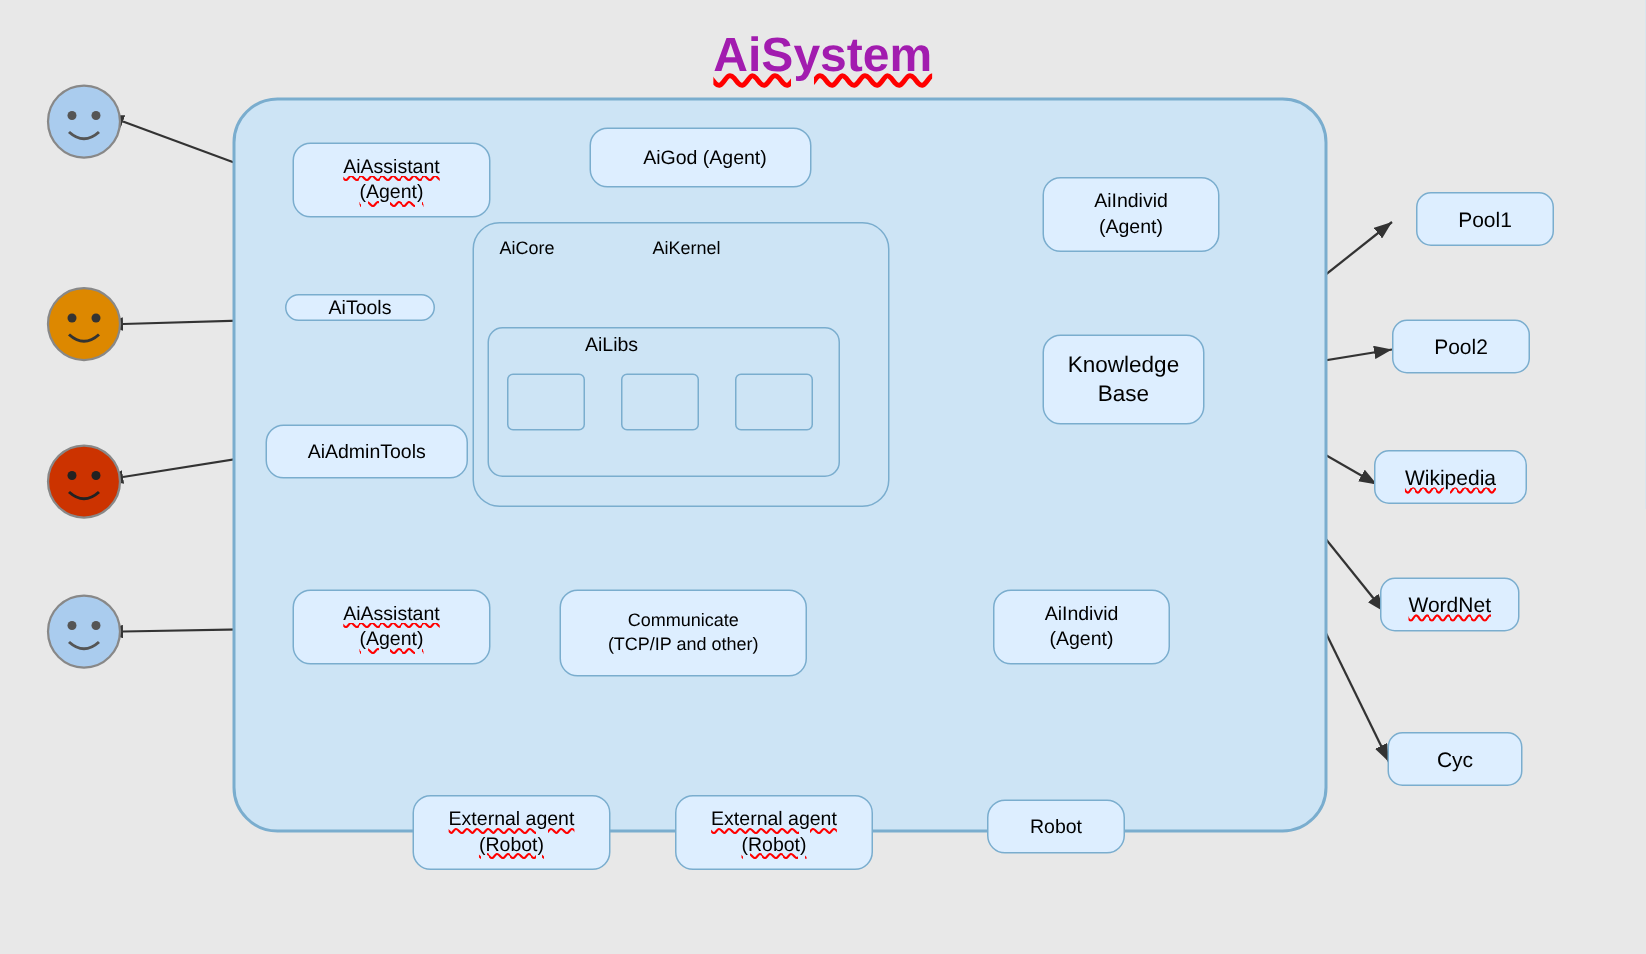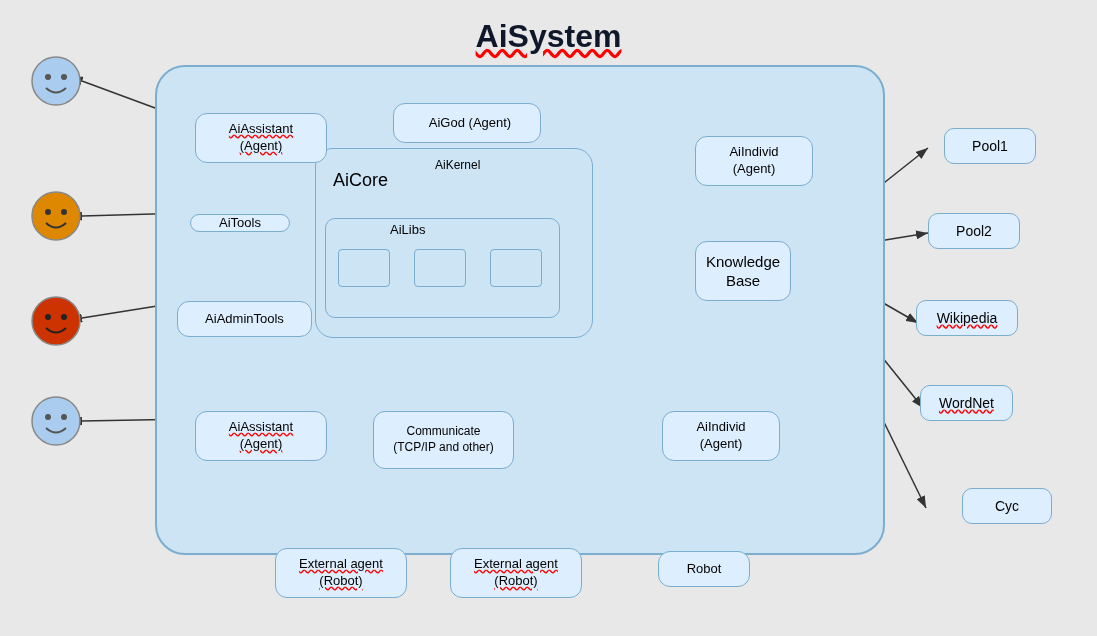--- a/index.html
+++ b/index.html
@@ -18,21 +18,21 @@
       height: 636px;
     }
 
     .title {
       position: absolute;
       top: 18px;
       left: 50%;
       transform: translateX(-50%);
       font-size: 32px;
       font-weight: bold;
-      color: #0f172a;
+      color: #a21caf;
       text-decoration: underline;
       text-decoration-color: red;
       text-decoration-style: wavy;
     }
 
     
     .main-box {
       position: absolute;
       top: 65px;
       left: 155px;
@@ -49,21 +49,20 @@
       background: #ddeeff;
       border: 1.5px solid #7aadce;
       border-radius: 12px;
       text-align: center;
       display: flex;
       align-items: center;
       justify-content: center;
       font-size: 13px;
       line-height: 1.3;
       padding: 4px 8px;
-      margin-top: 18px;
     }
 
     
     .ext-box {
       position: absolute;
       background: #ddeeff;
       border: 1.5px solid #7aadce;
       border-radius: 10px;
       text-align: center;
       display: flex;
@@ -194,45 +193,45 @@
   </svg>
 
   <div class="node wavy-underline" style="left:195px;top:95px;width:132px;height:50px;position:absolute;">AiAssistant<br>(Agent)</div>
 
   <div class="node" style="left:393px;top:85px;width:148px;height:40px;position:absolute;padding-left:14px;">AiGod (Agent)</div>
 
   <div class="node" style="left:695px;top:118px;width:118px;height:50px;position:absolute;">AiIndivid<br>(Agent)</div>
 
   <div class="node" style="left:190px;top:196px;width:100px;height:18px;position:absolute;">AiTools</div>
 
-  <div style="position:absolute;left:333px;top:170px;font-size:18px;font-weight:normal;">AiCore</div>
+  <div style="position:absolute;left:333px;top:158px;font-size:12px;font-weight:normal;">AiCore</div>
 
   <div style="position:absolute;left:435px;top:158px;font-size:12px;font-weight:normal;">AiKernel</div>
 
   <div style="position:absolute;left:390px;top:222px;font-size:13px;">AiLibs</div>
 
-  <div class="node" style="left:695px;top:223px;width:96px;height:60px;position:absolute;font-size:15px;">Knowledge<br>Base</div>
+  <div class="node" style="left:695px;top:223px;width:108px;height:60px;position:absolute;font-size:15px;">Knowledge<br>Base</div>
 
   <div class="node" style="left:177px;top:283px;width:135px;height:36px;position:absolute;">AiAdminTools</div>
 
   <div class="node wavy-underline" style="left:195px;top:393px;width:132px;height:50px;position:absolute;">AiAssistant<br>(Agent)</div>
 
-  <div class="node" style="left:373px;top:393px;width:141px;height:58px;position:absolute;font-size:12px;">Communicate<br>(TCP/IP and other)</div>
+  <div class="node" style="left:373px;top:393px;width:165px;height:58px;position:absolute;font-size:12px;">Communicate<br>(TCP/IP and other)</div>
 
   <div class="node" style="left:662px;top:393px;width:118px;height:50px;position:absolute;">AiIndivid<br>(Agent)</div>
 
   <div class="node wavy-underline" style="left:275px;top:530px;width:132px;height:50px;position:absolute;">External agent<br>(Robot)</div>
 
   <div class="node wavy-underline" style="left:450px;top:530px;width:132px;height:50px;position:absolute;">External agent<br>(Robot)</div>
 
   <div class="node" style="left:658px;top:533px;width:92px;height:36px;position:absolute;">Robot</div>
 
   <div class="ext-box" style="left:928px;top:128px;width:92px;height:36px;position:absolute;margin-left:16px;">Pool1</div>
 
   <div class="ext-box" style="left:928px;top:213px;width:92px;height:36px;position:absolute;">Pool2</div>
 
   <div class="ext-box wavy-underline" style="left:916px;top:300px;width:102px;height:36px;position:absolute;">Wikipedia</div>
 
   <div class="ext-box wavy-underline" style="left:920px;top:385px;width:93px;height:36px;position:absolute;">WordNet</div>
 
-  <div class="ext-box" style="left:925px;top:488px;width:84px;height:36px;position:absolute;margin-left:37px;">Cyc</div>
+  <div class="ext-box" style="left:925px;top:488px;width:84px;height:36px;position:absolute;">Cyc</div>
 
 </div>
 
 </body></html>

